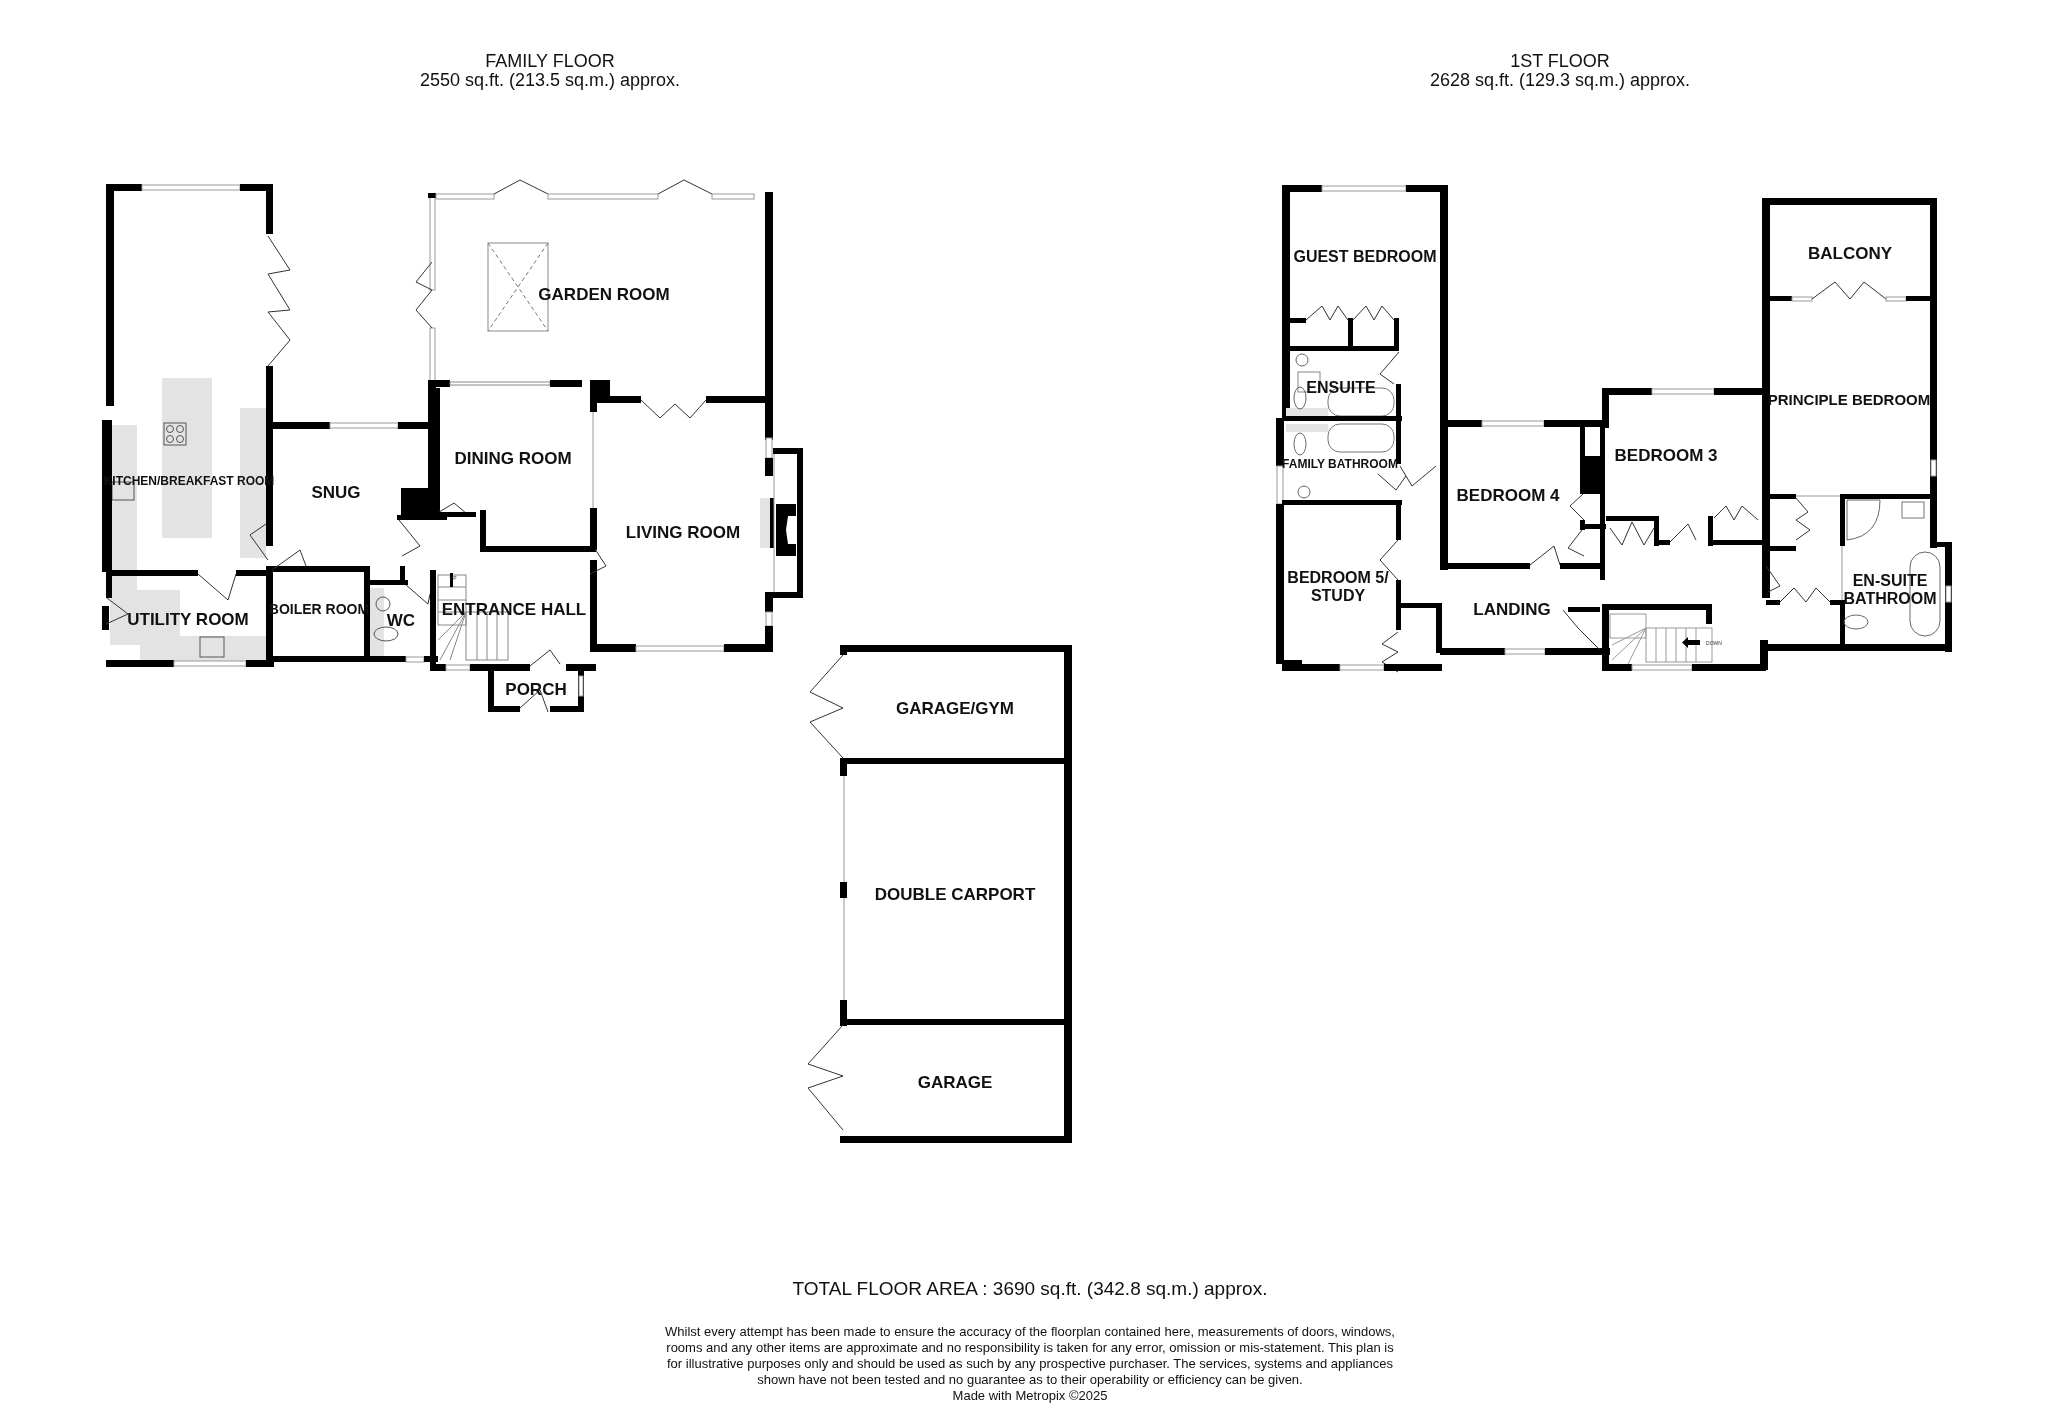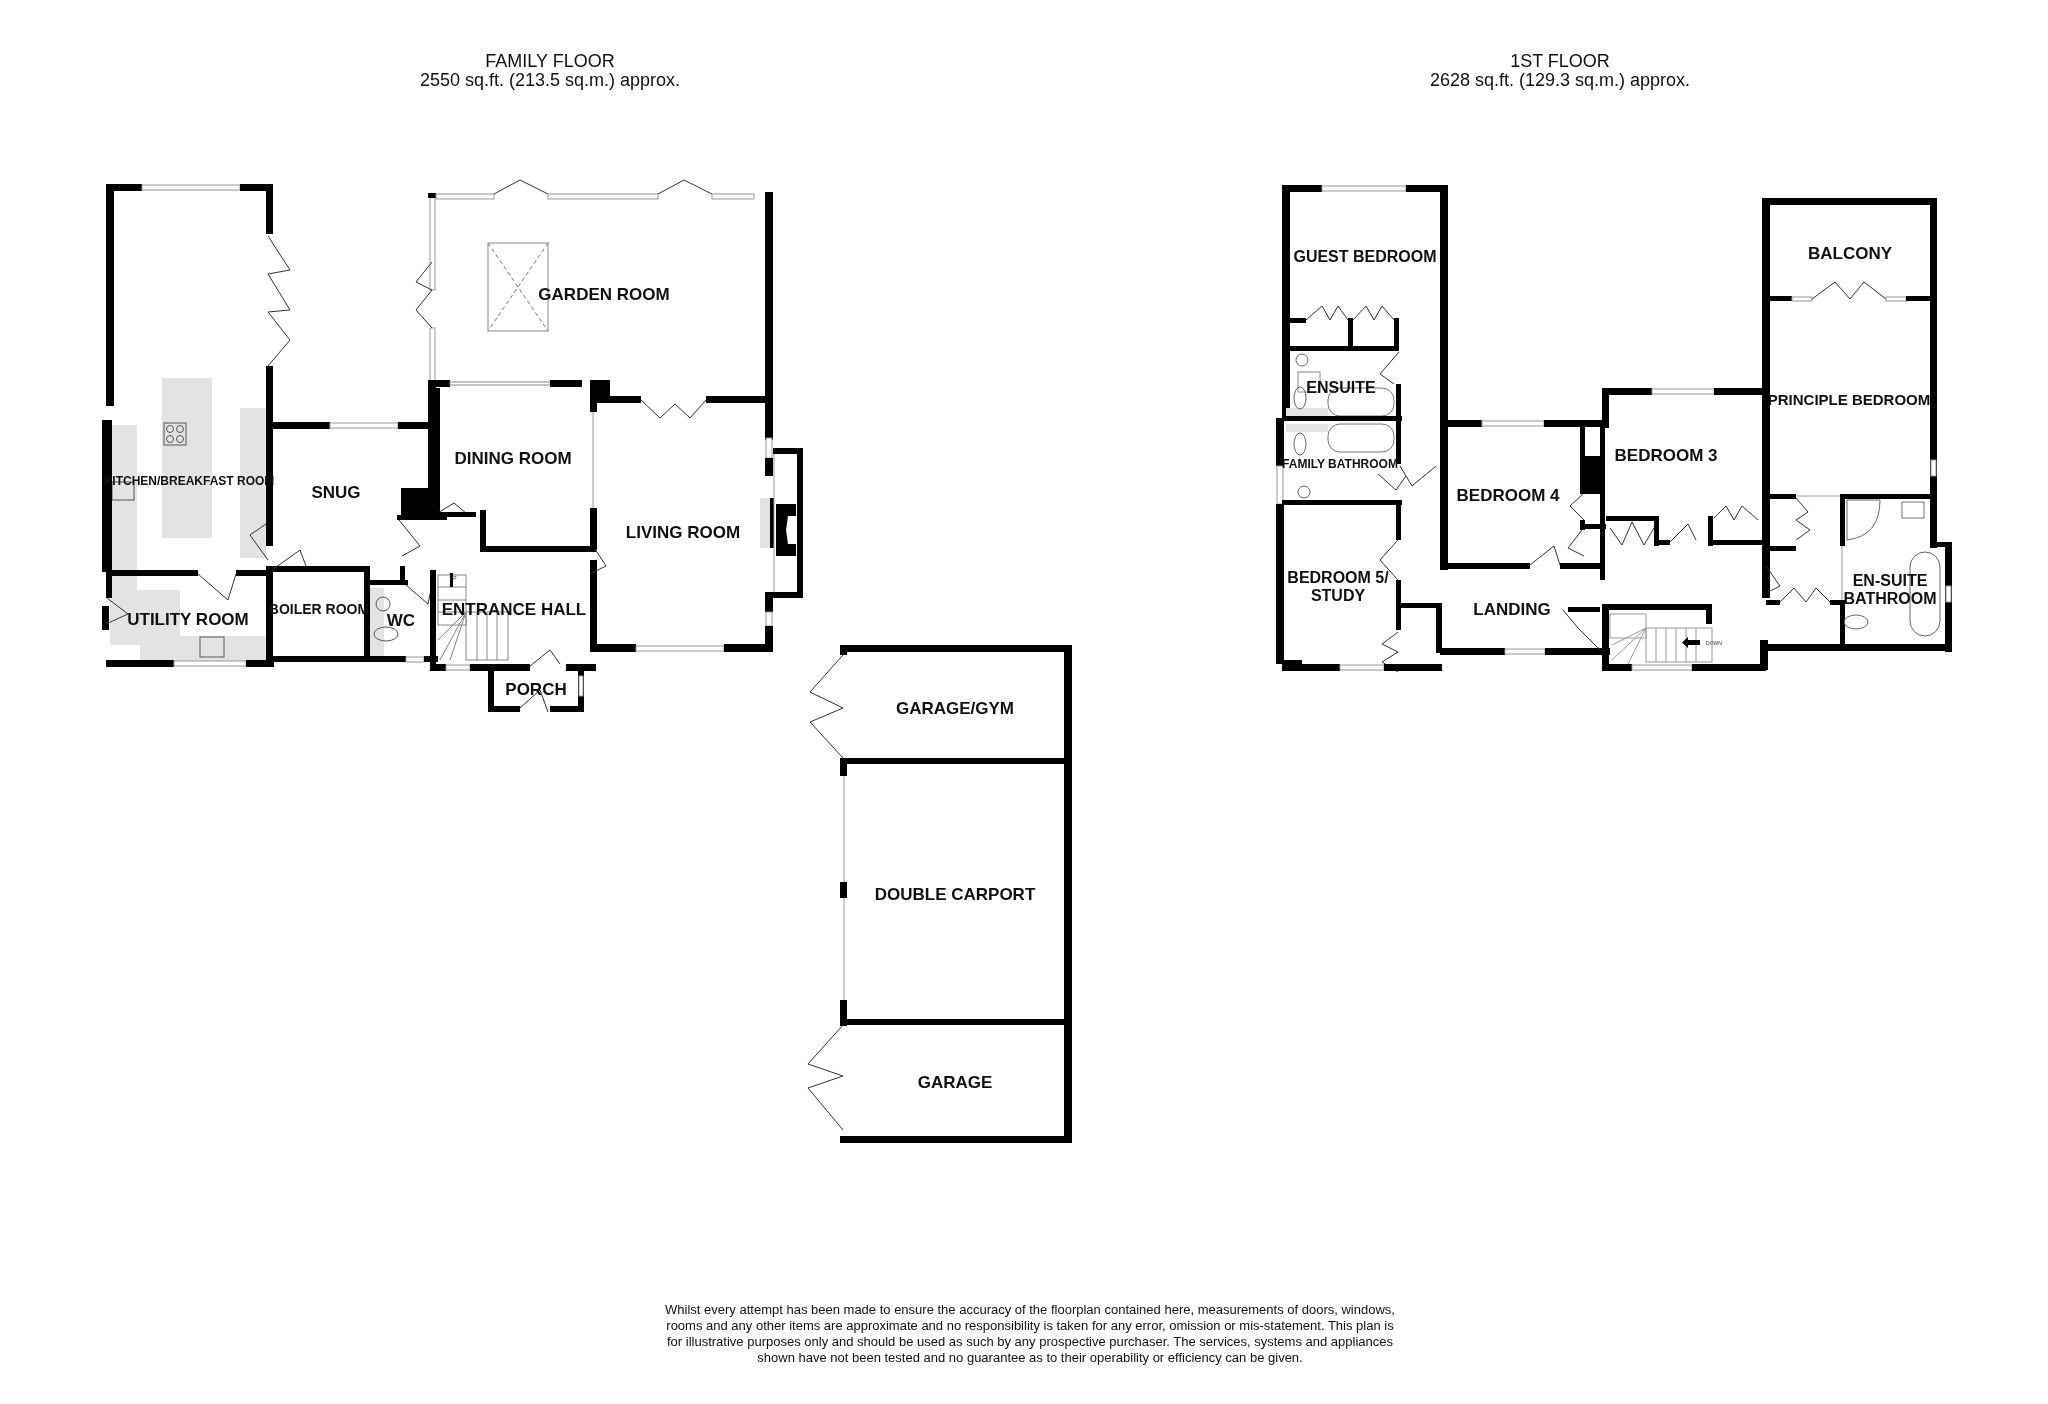--- a/index.html
+++ b/index.html
@@ -368,14 +368,16 @@
   <text class="room-label" x="1338" y="583" style="font-size:16px;">BEDROOM 5/</text>
   <text class="room-label" x="1338" y="601" style="font-size:16px;">STUDY</text>
   <text class="room-label" x="1512" y="615">LANDING</text>
   <text class="room-label" x="1850" y="259">BALCONY</text>
   <text class="room-label" x="1849" y="405" style="font-size:15px;">PRINCIPLE BEDROOM</text>
   <text class="room-label" x="1890" y="586" style="font-size:16px;">EN-SUITE</text>
   <text class="room-label" x="1890" y="604" style="font-size:16px;">BATHROOM</text>
 </svg>
 
 <div class="footer">
+  <div class="total">TOTAL FLOOR AREA : 3690 sq.ft. (342.8 sq.m.) approx.</div>
   <div class="disclaimer">Whilst every attempt has been made to ensure the accuracy of the floorplan contained here, measurements of doors, windows, rooms and any other items are approximate and no responsibility is taken for any error, omission or mis-statement. This plan is for illustrative purposes only and should be used as such by any prospective purchaser. The services, systems and appliances shown have not been tested and no guarantee as to their operability or efficiency can be given.</div>
+  <div class="made">Made with Metropix ©2025</div>
 </div>
 
 </body></html>

